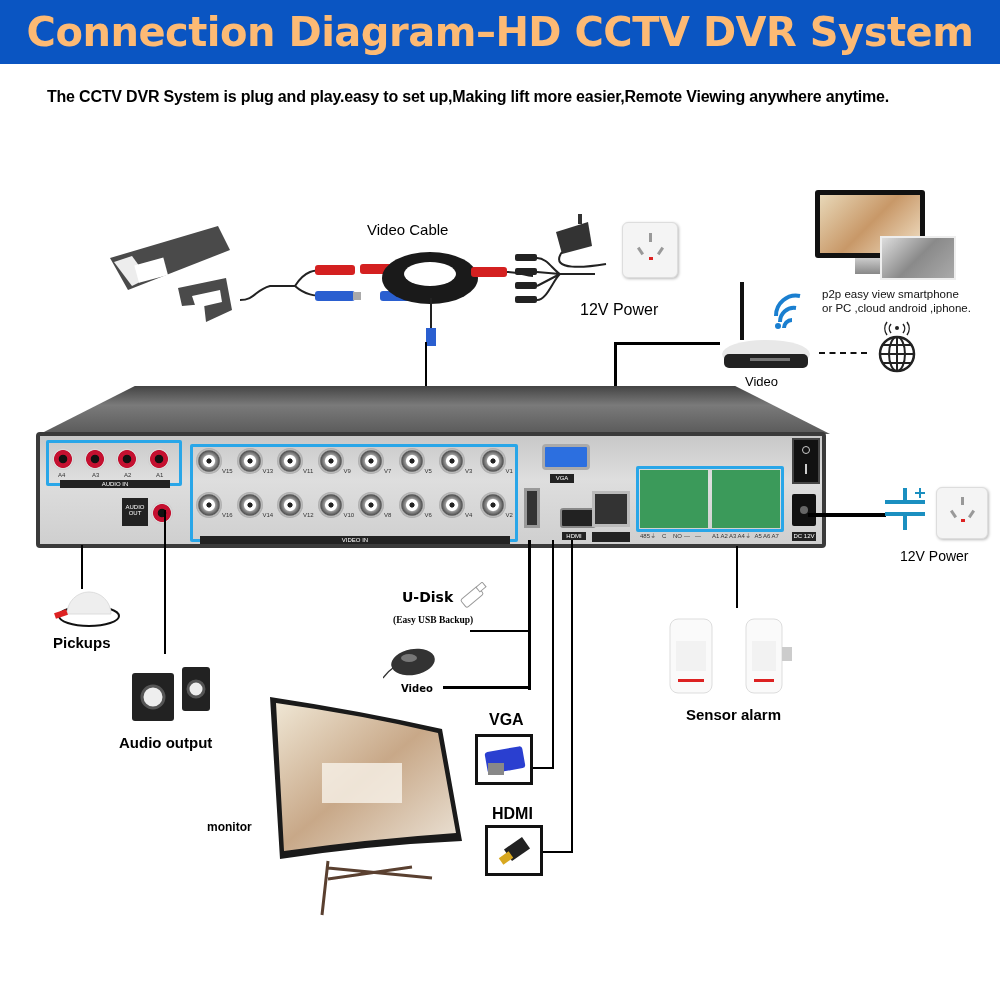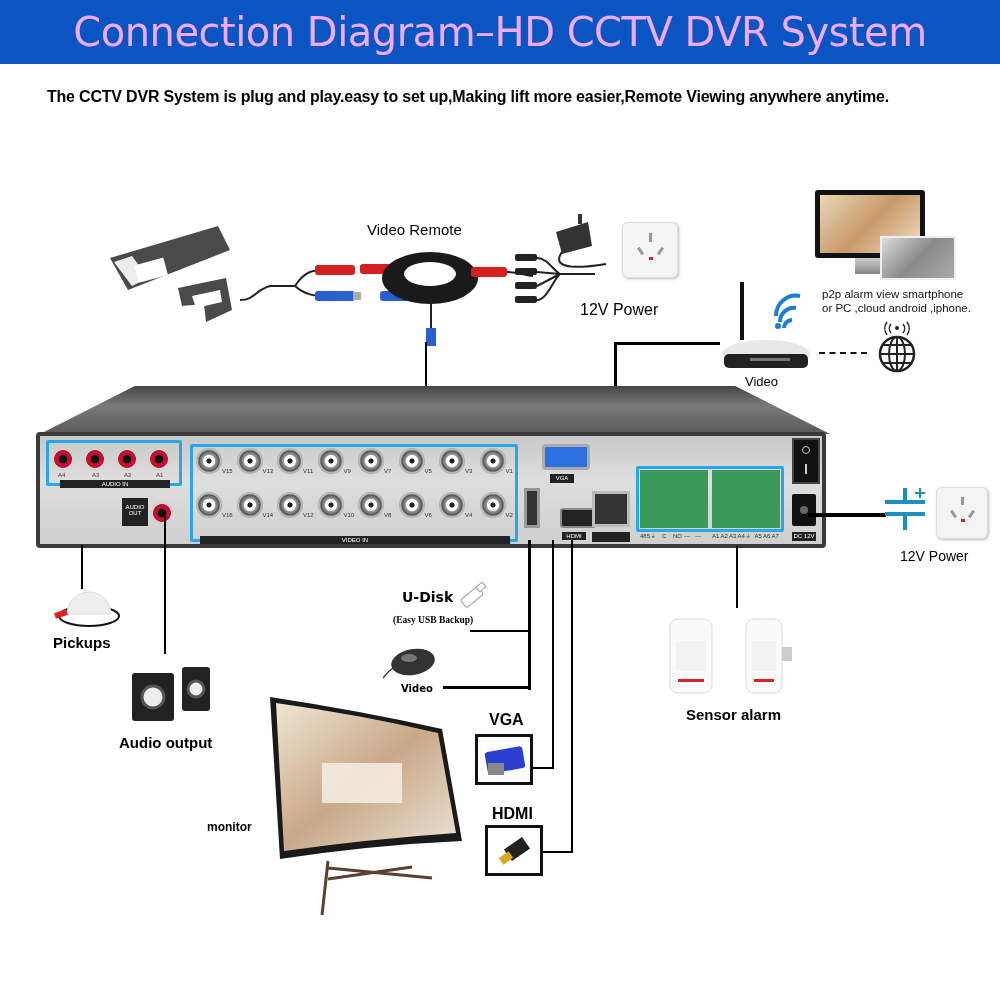--- a/index.html
+++ b/index.html
@@ -1,20 +1,20 @@
 <!DOCTYPE html>
 <html><head>
 <meta charset="utf-8">
 <style>
   * { box-sizing: border-box; margin: 0; padding: 0; }
   html, body { width: 1000px; height: 1000px; background: #ffffff; overflow: hidden; }
   body { position: relative; font-family: "Liberation Sans", sans-serif; color: #111; }
   .abs { position: absolute; }
   .banner { left: 0; top: 0; width: 1000px; height: 64px; background: #0a55c2; display: flex; align-items: center; justify-content: center; }
-  .banner-title { color: #f0abfc; font-family: "DejaVu Sans", sans-serif; font-weight: normal; font-size: 40px; letter-spacing: -0.5px; }
+  .banner-title { color: #fdba74; font-family: "DejaVu Sans", sans-serif; font-weight: bold; font-size: 40px; letter-spacing: -0.5px; }
   .subtitle { left: 0; top: 88px; width: 936px; text-align: center; font-family: "Liberation Sans", sans-serif; font-weight: bold; font-size: 16px; color: #000; letter-spacing: -0.2px; }
   .label { font-family: "Liberation Sans", sans-serif; font-size: 15px; color: #000; white-space: nowrap; }
   .label.b { font-weight: bold; }
   .line { background: #000; position: absolute; }
   .dvr-top { left: 40px; top: 386px; width: 790px; height: 48px; background: linear-gradient(180deg,#444 0%,#7a7a7a 40%,#5a5a5a 100%); clip-path: polygon(12% 0, 88% 0, 100% 100%, 0 100%); }
   .dvr-face { left: 36px; top: 432px; width: 790px; height: 116px; background: linear-gradient(180deg,#c8c8c8,#dedede 40%,#cfcfcf); border: 4px solid #3a3a3a; border-radius: 4px; }
   .hl { border: 3px solid #29a6e8; border-radius: 2px; position: absolute; }
   .port-rca { position: absolute; width: 22px; height: 22px; border-radius: 50%; background: radial-gradient(circle,#111 25%,#c41030 30%,#c41030 55%,#ddd 60%,#999 100%); }
   .port-bnc { position: absolute; width: 26px; height: 26px; border-radius: 50%; background: radial-gradient(circle,#222 12%,#fff 16%,#fff 30%,#999 36%,#555 55%,#bbb 62%,#777 100%); }
   .tiny { position: absolute; font-size: 6px; color: #333; font-family: "Liberation Sans", sans-serif; }
@@ -52,42 +52,42 @@
   <rect x="236" y="27" width="36" height="10" rx="3" fill="#d42020"></rect>
   <path d="M272,32 C285,32 290,36 298,36" stroke="#222" stroke-width="2" fill="none"></path>
   <rect x="280" y="14" width="22" height="7" rx="2" fill="#222"></rect>
   <rect x="280" y="28" width="22" height="7" rx="2" fill="#222"></rect>
   <rect x="280" y="42" width="22" height="7" rx="2" fill="#222"></rect>
   <rect x="280" y="56" width="22" height="7" rx="2" fill="#222"></rect>
   <path d="M302,18 C312,18 318,30 325,34 M302,32 L325,34 M302,46 L325,34 M302,60 C312,60 318,40 325,34 L360,34" stroke="#222" stroke-width="2" fill="none"></path>
   <rect x="195" y="58" width="2" height="30" fill="#222"></rect>
   <rect x="191" y="88" width="10" height="18" fill="#2a5fd0"></rect>
 </svg>
-<div class="abs label" style="left:367px;top:221px">Video Remote</div>
+<div class="abs label" style="left:367px;top:221px">Video Cable</div>
 
 <svg class="abs" style="left:548px;top:212px" width="60" height="70">
   <polygon points="8,20 40,10 44,34 14,42" fill="#333"></polygon>
   <rect x="30" y="2" width="4" height="10" fill="#333"></rect>
   <path d="M14,40 C0,60 40,55 58,52" stroke="#222" stroke-width="2" fill="none"></path>
 </svg>
 <div class="abs" style="left:622px;top:222px;width:56px;height:56px;background:#f4f4f4;border:1px solid #ddd;border-radius:6px;box-shadow:1px 1px 3px #bbb">
   <div style="position:absolute;left:26px;top:10px;width:3px;height:9px;background:#999"></div>
   <div style="position:absolute;left:16px;top:24px;width:3px;height:8px;background:#999;transform:rotate(-35deg)"></div>
   <div style="position:absolute;left:36px;top:24px;width:3px;height:8px;background:#999;transform:rotate(35deg)"></div>
   <div style="position:absolute;left:26px;top:34px;width:4px;height:3px;background:#d22"></div>
 </div>
 <div class="abs label" style="left:580px;top:301px;font-size:16px">12V Power</div>
 
 <div class="abs" style="left:815px;top:190px;width:110px;height:68px;background:#111;border-radius:3px">
   <div style="position:absolute;left:5px;top:5px;right:5px;bottom:5px;background:linear-gradient(135deg,#e8d8b8,#c89868 50%,#f2e2c8)"></div>
 </div>
 <div class="abs" style="left:855px;top:258px;width:30px;height:16px;background:linear-gradient(#ccc,#888)"></div>
 <div class="abs" style="left:880px;top:236px;width:76px;height:44px;background:linear-gradient(135deg,#ddd,#8a8a8a 50%,#aaa);border:2px solid #eee"></div>
 <div class="abs" style="left:822px;top:287px;font-size:11.5px;line-height:14px">
-  <div>p2p alarm view smartphone</div>
+  <div>p2p easy view smartphone</div>
   <div>or PC ,cloud android ,iphone.</div>
 </div>
 
 <svg class="abs" style="left:720px;top:280px" width="95" height="96">
   <rect x="20" y="2" width="4" height="58" fill="#111"></rect>
   <path d="M56,40 a8,8 0 0 1 8,-8 M52,34 a14,14 0 0 1 16,-14 M48,28 a20,20 0 0 1 24,-20" stroke="#1a7fd0" stroke-width="4" fill="none" transform="translate(8,8)"></path>
   <circle cx="58" cy="46" r="3" fill="#1a7fd0"></circle>
   <ellipse cx="46" cy="74" rx="44" ry="14" fill="#e8e8e8"></ellipse>
   <rect x="4" y="74" width="84" height="14" rx="5" fill="#222"></rect>
   <rect x="30" y="78" width="40" height="3" fill="#777"></rect>

